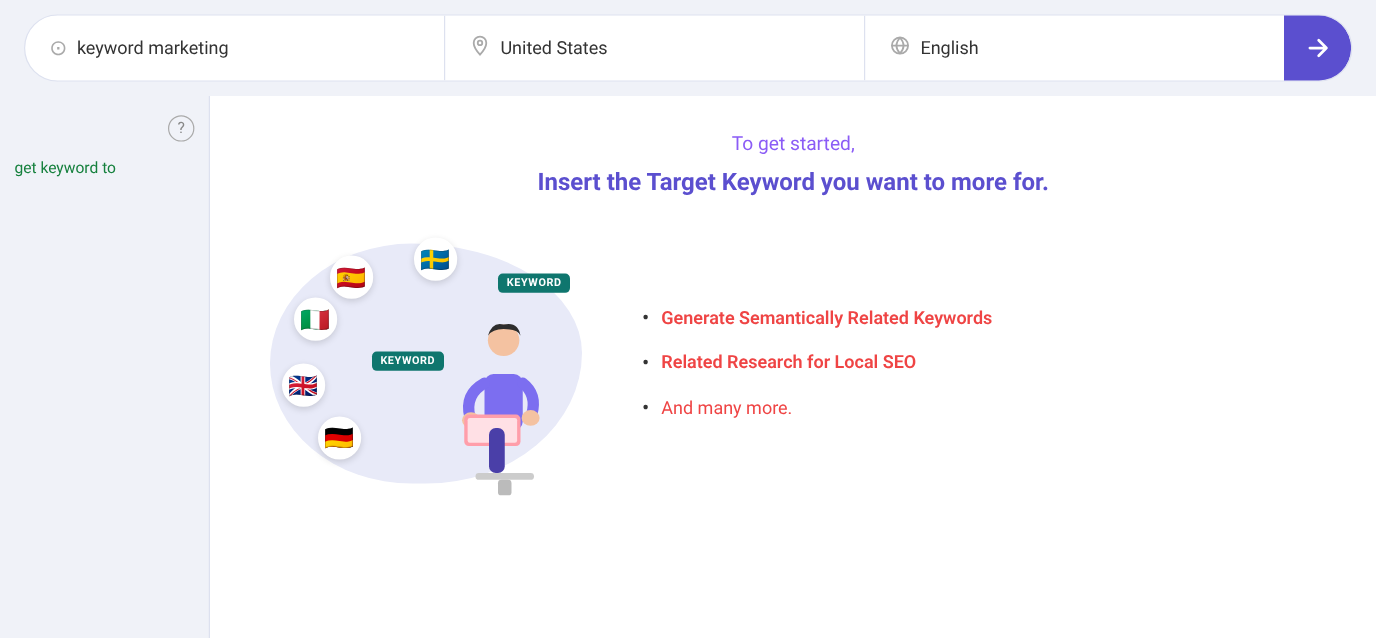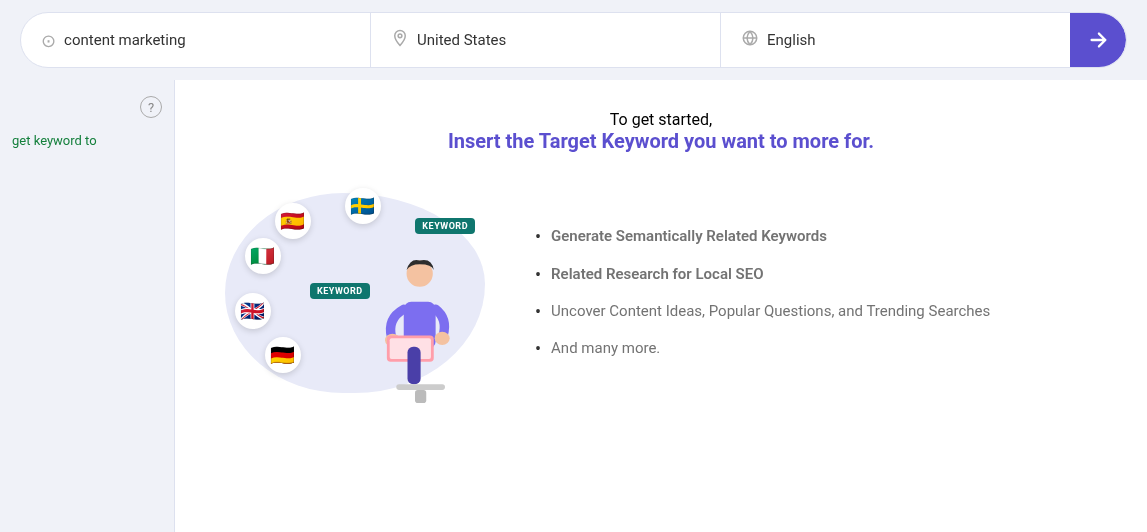--- a/index.html
+++ b/index.html
@@ -144,22 +144,23 @@
     .content-area {
       flex: 1;
       display: flex;
       flex-direction: column;
       align-items: center;
       justify-content: flex-start;
       padding: 30px 40px 20px;
       overflow: auto;
     }
     .content-subtitle {
-      color: #000000;
+      color: #8b5cf6;
       font-size: 16px;
+      margin-bottom: 10px;
     }
     .content-title {
       color: #5b4fcf;
       font-size: 20px;
       font-weight: 700;
       margin-bottom: 30px;
     }
 
     .feature-section {
       display: flex;
@@ -196,21 +197,21 @@
       list-style: none;
       display: flex;
       flex-direction: column;
       gap: 14px;
     }
     .feature-list li {
       display: flex;
       align-items: flex-start;
       gap: 10px;
       font-size: 15px;
-      color: #737373;
+      color: #ef4444;
       line-height: 1.5;
     }
     .feature-list li::before {
       content: '•';
       color: #333;
       font-size: 18px;
       line-height: 1.3;
       flex-shrink: 0;
     }
     .feature-list li strong {
@@ -251,21 +252,21 @@
       height: 150px;
     }
   </style>
 </head>
 <body>
 
 <div class="search-bar-wrapper">
   <div class="search-bar">
     <div class="search-segment">
       <span class="seg-icon">⊙</span>
-      <span class="seg-text">content marketing</span>
+      <span class="seg-text">keyword marketing</span>
     </div>
     <div class="search-segment">
       <span class="seg-icon">
         <svg viewBox="0 0 24 24" width="18" height="18" fill="none" stroke="#aaa" stroke-width="2">
           <path d="M12 2C8.13 2 5 5.13 5 9c0 5.25 7 13 7 13s7-7.75 7-13c0-3.87-3.13-7-7-7z"></path>
           <circle cx="12" cy="9" r="2.5"></circle>
         </svg>
       </span>
       <span class="seg-text">United States</span>
     </div>
@@ -343,22 +344,19 @@
         </div>
 
         <ul class="feature-list">
           <li>
             <strong>Generate Semantically Related Keywords</strong>
           </li>
           <li>
             <strong>Related Research for Local SEO</strong>
           </li>
           <li>
-            <span>Uncover Content Ideas, Popular Questions, and Trending Searches</span>
-          </li>
-          <li>
             <span>And many more.</span>
           </li>
         </ul>
       </div>
     </div>
   </div>
 </div>
 
 </body></html>

